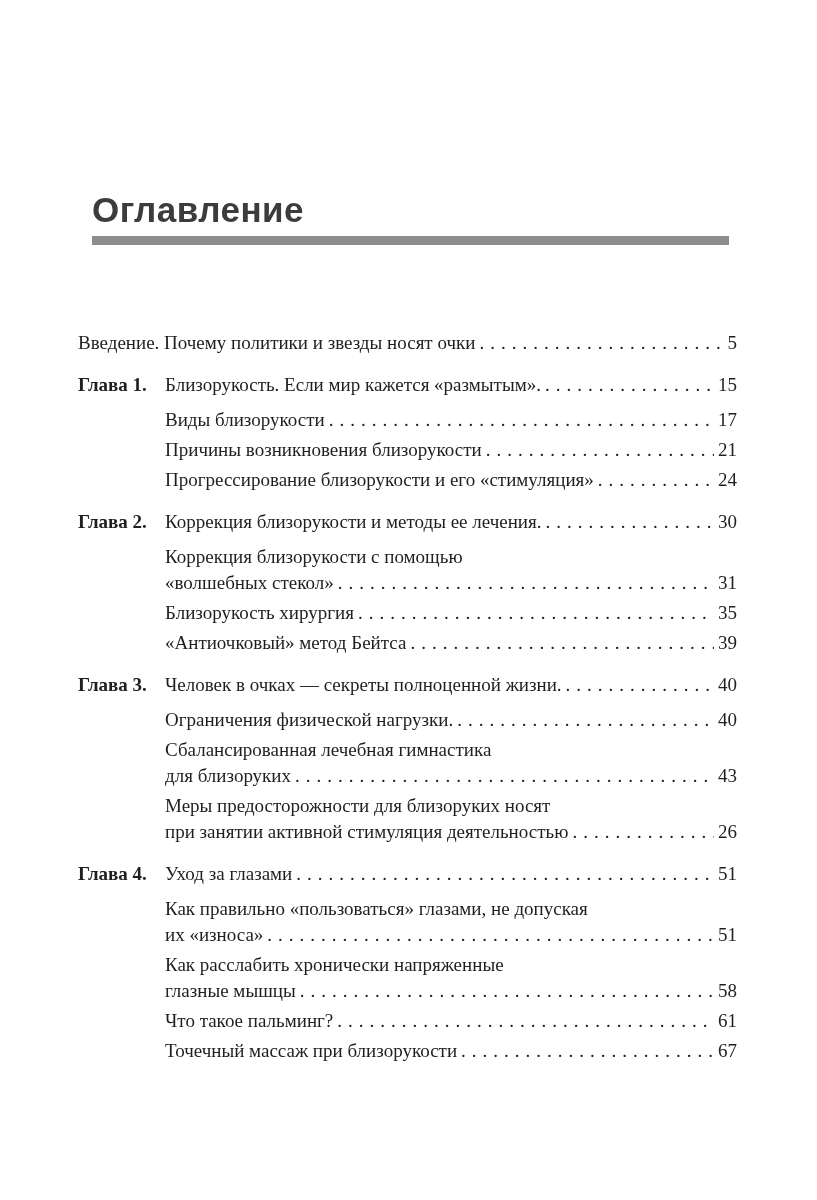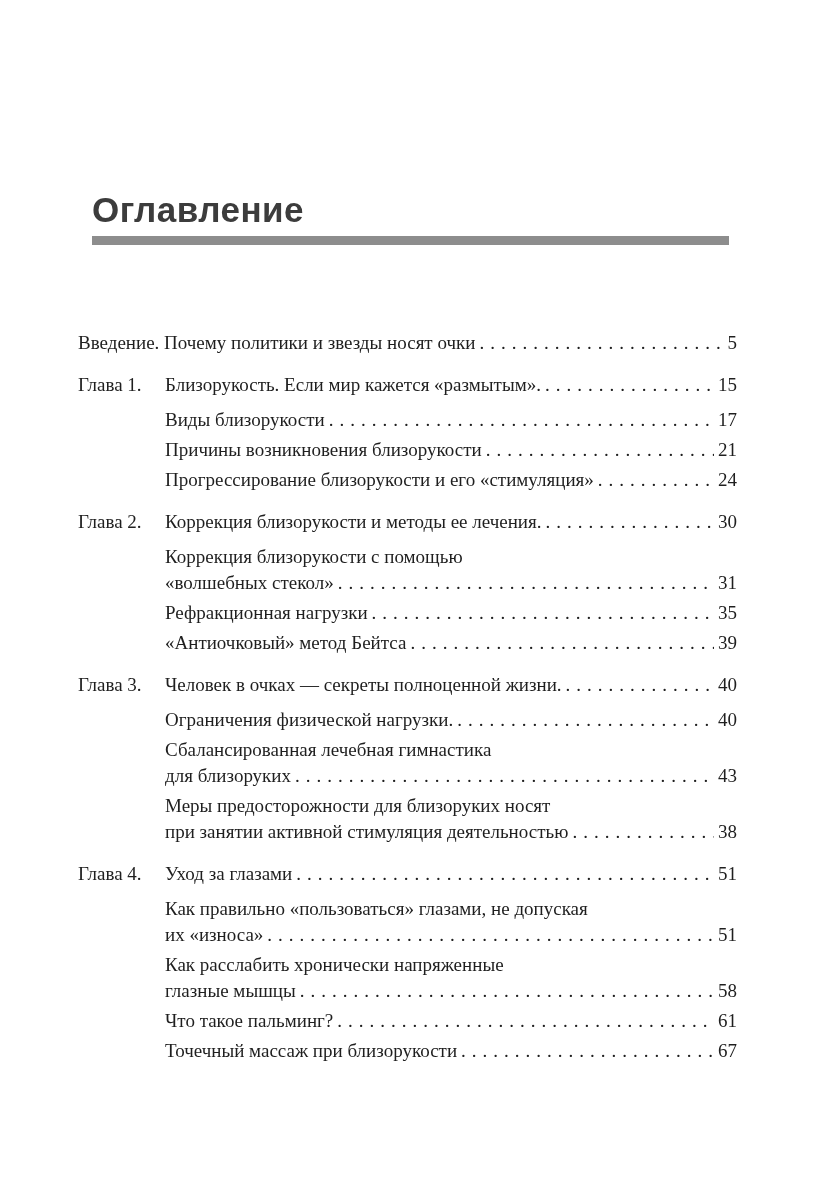--- a/index.html
+++ b/index.html
@@ -56,21 +56,21 @@
     align-items: flex-start;
     margin-bottom: 4px;
   }
   .entry.chapter {
     margin-top: 16px;
     margin-bottom: 9px;
   }
   .entry:first-child { margin-top: 0; }
   .label {
     flex: 0 0 87px;
-    font-weight: normal;
+    font-weight: bold;
     white-space: nowrap;
   }
   .body-col {
     flex: 1 1 auto;
     min-width: 0;
     display: block;
   }
   .cont-line { white-space: nowrap; }
   .lastline {
     display: flex;
@@ -174,21 +174,21 @@
         <span class="line-text">«волшебных стекол»</span>
         <span class="dots"></span>
         <span class="pagenum">31</span>
       </span>
     </span>
   </div>
       <div class="entry indent">
     <span class="label"></span>
     <span class="body-col">
       <span class="lastline">
-        <span class="line-text">Рефракционная нагрузки</span>
+        <span class="line-text">Близорукость хирургия</span>
         <span class="dots"></span>
         <span class="pagenum">35</span>
       </span>
     </span>
   </div>
       <div class="entry indent">
     <span class="label"></span>
     <span class="body-col">
       <span class="lastline">
         <span class="line-text">«Антиочковый» метод Бейтса</span>
@@ -228,21 +228,21 @@
       </span>
     </span>
   </div>
       <div class="entry indent">
     <span class="label"></span>
     <span class="body-col">
       <div class="cont-line">Меры предосторожности для близоруких носят</div>
           <span class="lastline">
         <span class="line-text">при занятии активной стимуляция деятельностью</span>
         <span class="dots"></span>
-        <span class="pagenum">38</span>
+        <span class="pagenum">26</span>
       </span>
     </span>
   </div>
       <div class="entry chapter">
     <span class="label">Глава 4.</span>
     <span class="body-col">
       <span class="lastline">
         <span class="line-text">Уход за глазами</span>
         <span class="dots"></span>
         <span class="pagenum">51</span>

